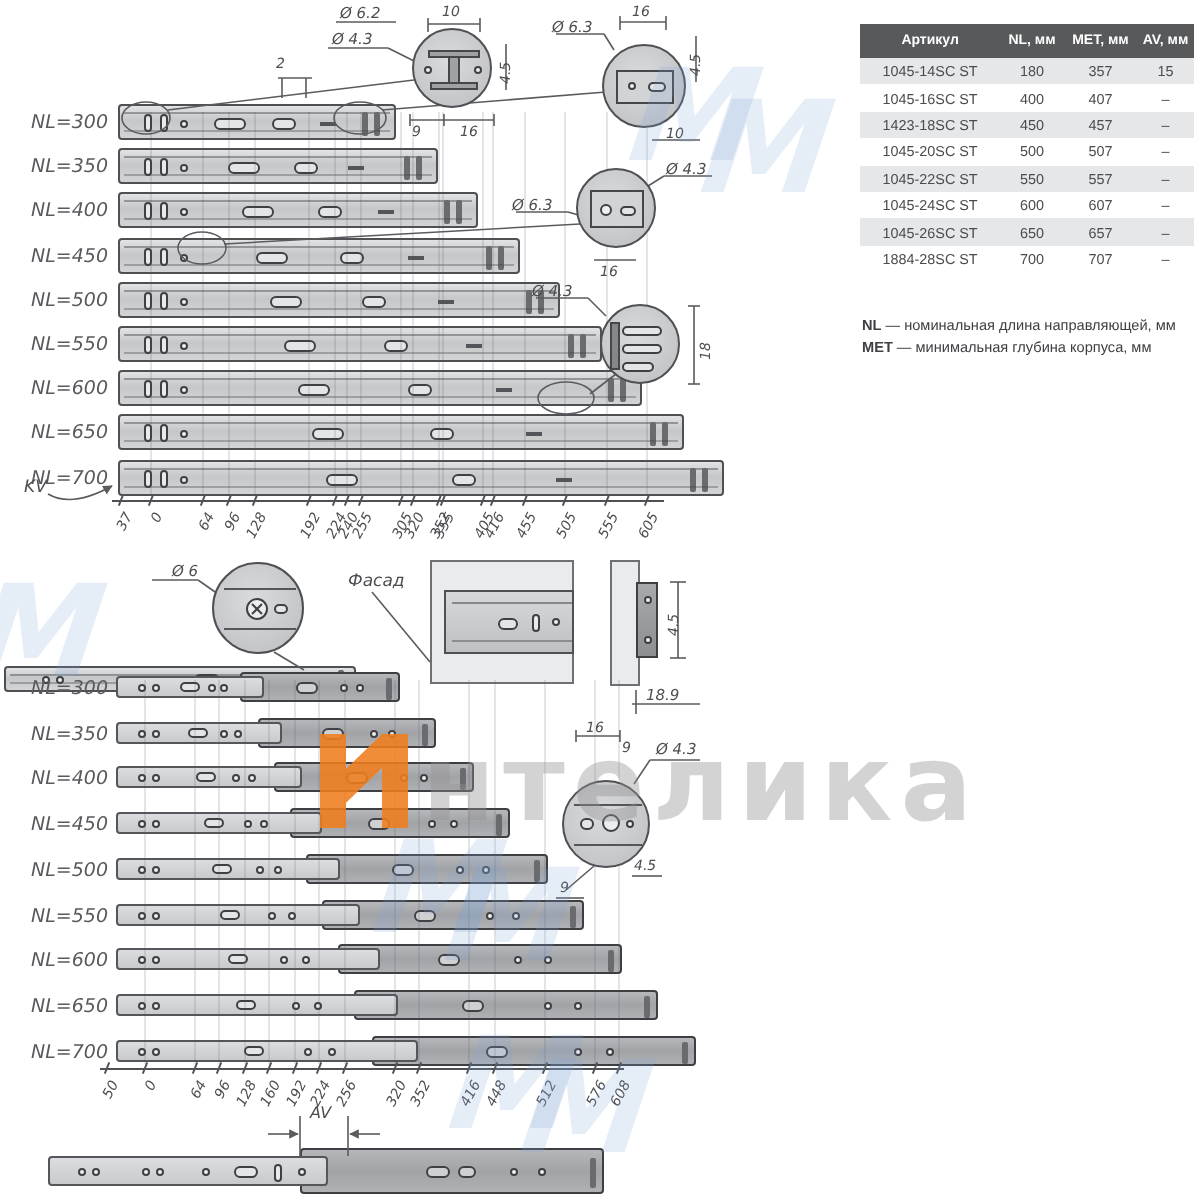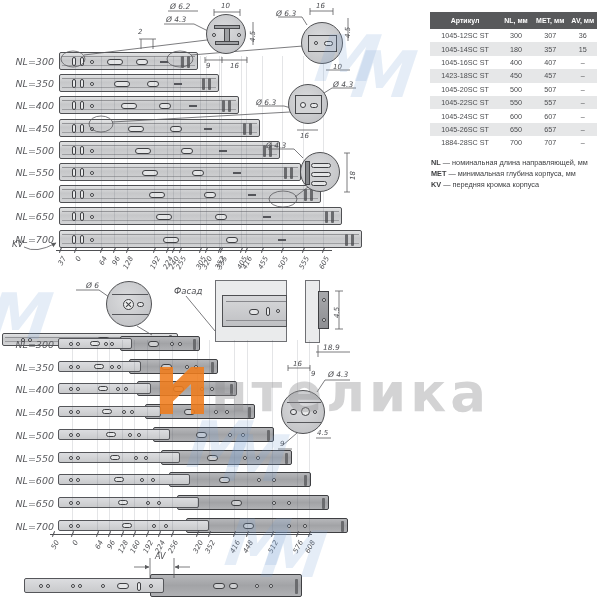--- a/index.html
+++ b/index.html
@@ -591,26 +591,20 @@
     </div>
   </div>
 
   <div class="tbl" id="tbl">
       <div class="tr head" style="">
         <div class="c0" style="">Артикул</div>
         <div class="c1" style="">NL, мм</div>
         <div class="c2" style="">MET, мм</div>
         <div class="c3" style="">AV, мм</div>
       </div>
-      <div class="tr" style="">
-        <div class="c0" style="">1045-12SC ST</div>
-        <div class="c1" style="">300</div>
-        <div class="c2" style="">307</div>
-        <div class="c3" style="">36</div>
-      </div>
       <div class="tr alt" style="">
         <div class="c0" style="">1045-14SC ST</div>
         <div class="c1" style="">180</div>
         <div class="c2" style="">357</div>
         <div class="c3" style="">15</div>
       </div>
       <div class="tr" style="">
         <div class="c0" style="">1045-16SC ST</div>
         <div class="c1" style="">400</div>
         <div class="c2" style="">407</div>
@@ -650,16 +644,15 @@
         <div class="c0" style="">1884-28SC ST</div>
         <div class="c1" style="">700</div>
         <div class="c2" style="">707</div>
         <div class="c3" style="">–</div>
       </div>
     </div>
 
   <div class="legend" id="legend">
       <div style=""><b>NL</b><span> — номинальная длина направляющей, мм</span></div>
       <div style=""><b>MET</b><span> — минимальная глубина корпуса, мм</span></div>
-      <div style=""><b>KV</b><span> — передняя кромка корпуса</span></div>
     </div>
 
 </div>
 
 </body></html>

